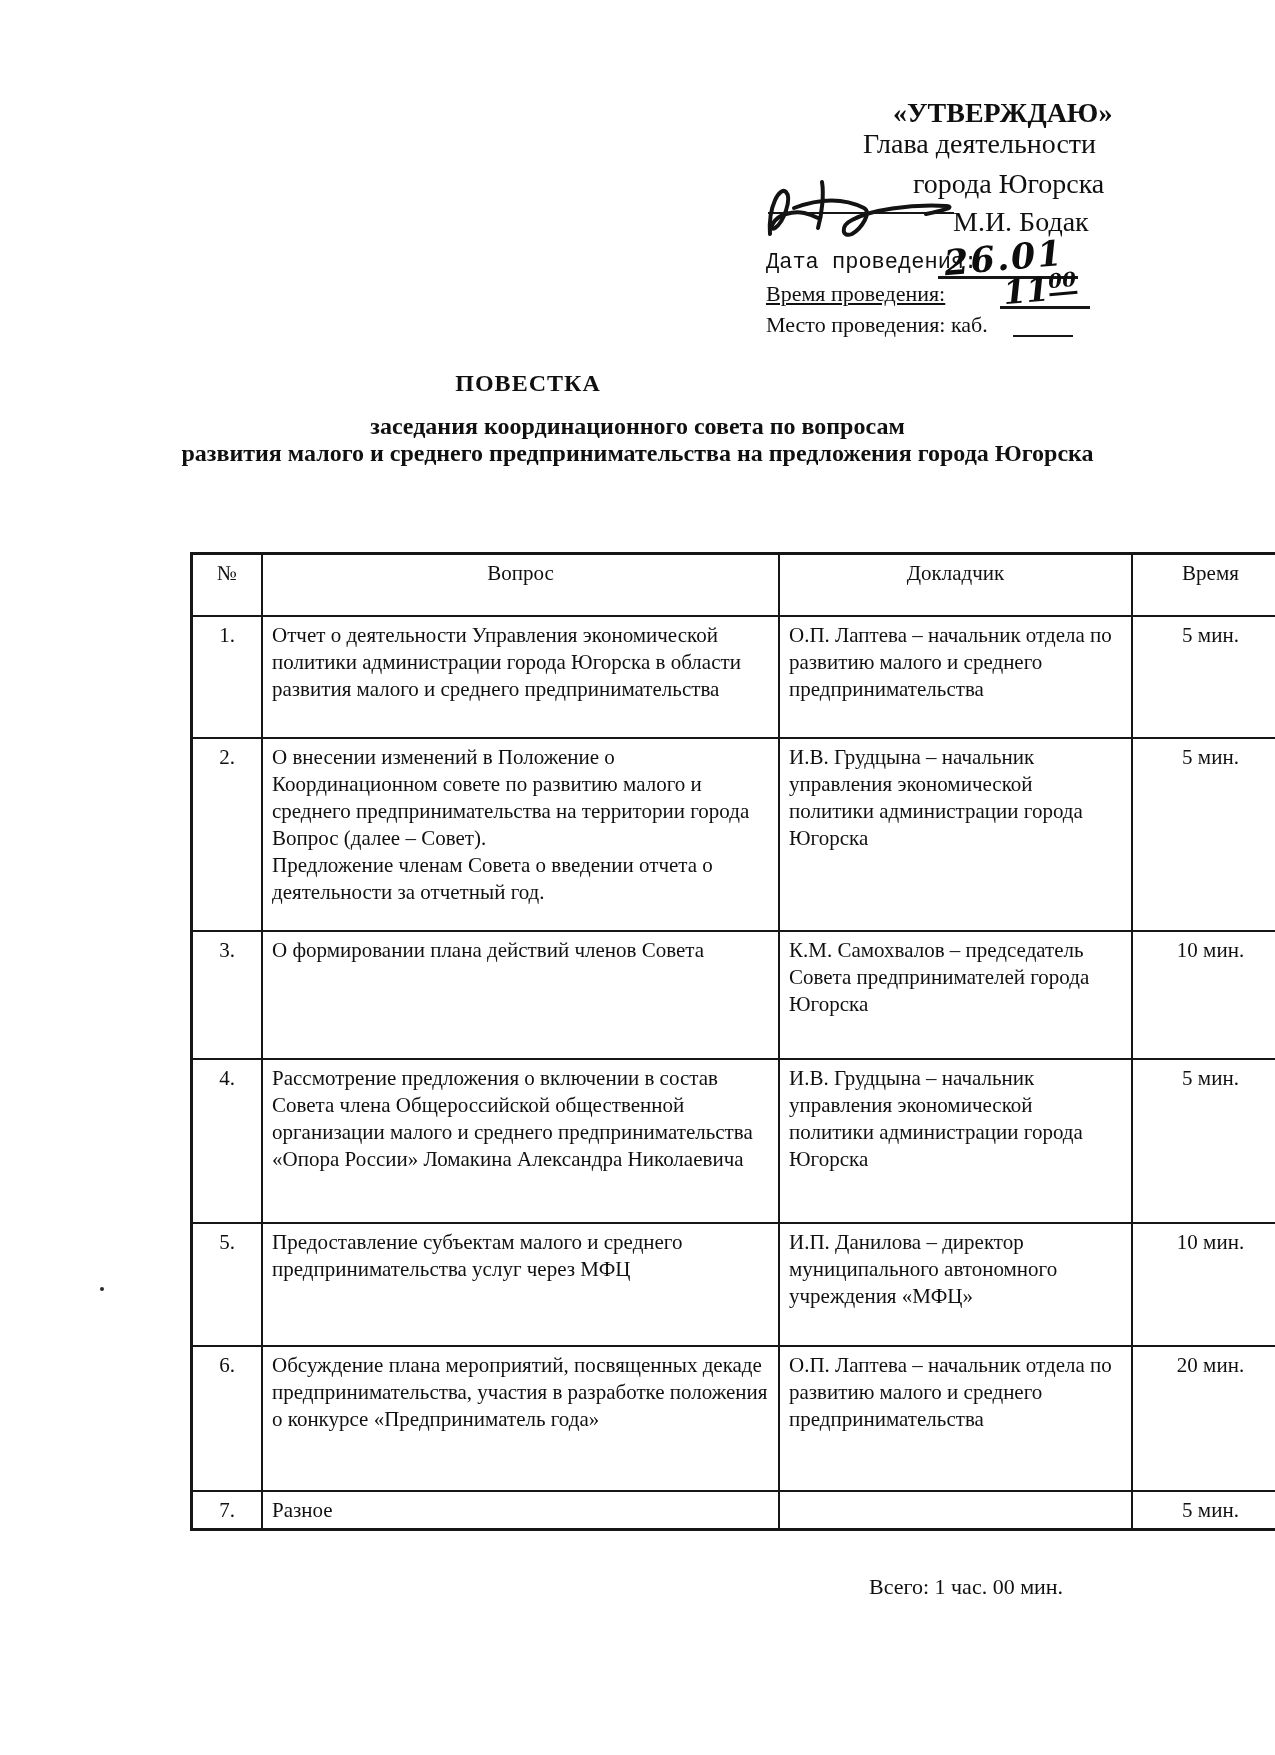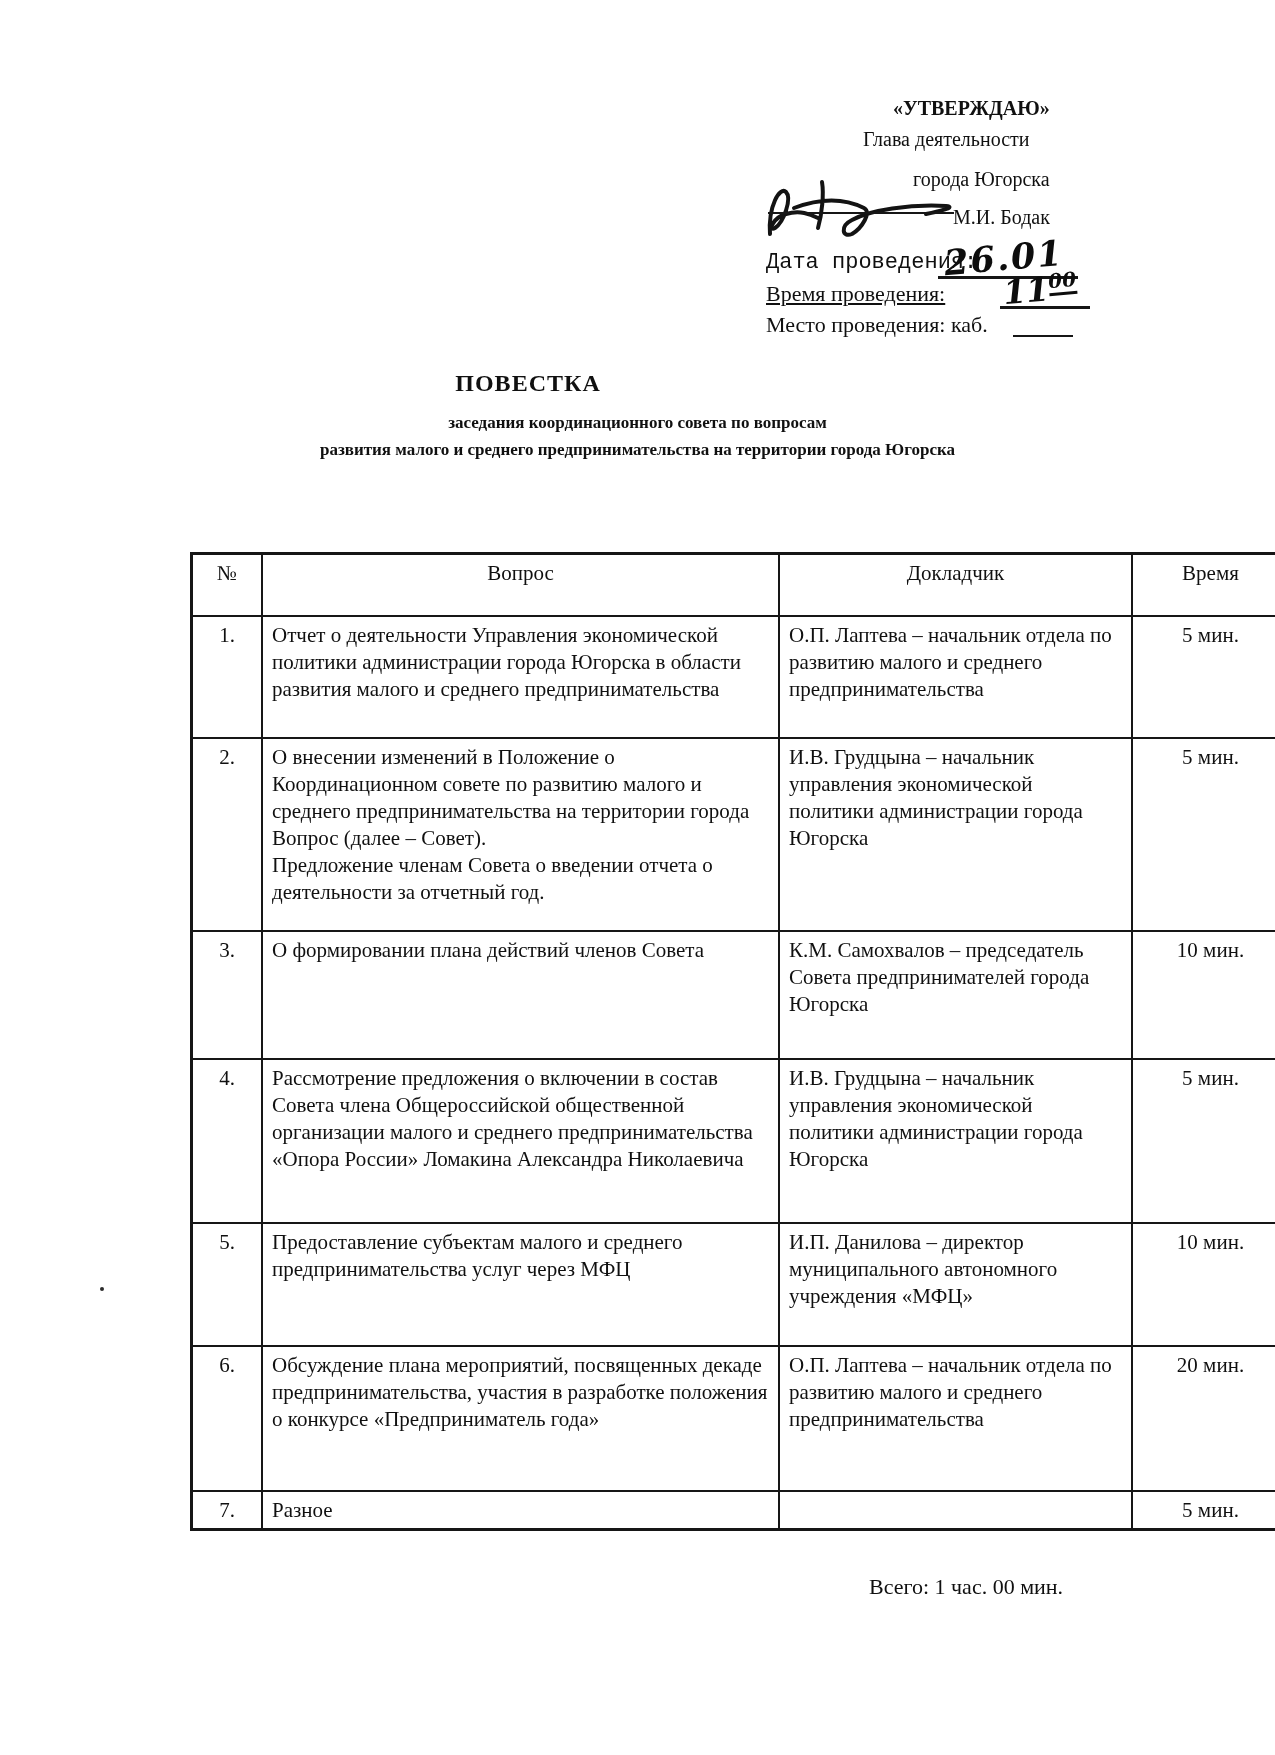--- a/index.html
+++ b/index.html
@@ -8,33 +8,33 @@
     background:#ffffff;color:#101010;
     font-family:"Liberation Serif","DejaVu Serif",serif;
     overflow:hidden;
   }
   .abs{position:absolute;}
   .b{font-weight:bold;}
   .center{text-align:center;}
   .line{position:absolute;border-bottom:2px solid #161616;}
 
   
-  .appr-line{font-size:20px;white-space:nowrap;}
+  .appr-line{font-size:28px;white-space:nowrap;}
   .label{font-size:22px;white-space:nowrap;}
   .handwrite{
     font-family:"DejaVu Serif",serif;font-style:italic;font-weight:bold;
     color:#0d0d0d;display:inline-block;transform:rotate(-5deg);
   }
   .hw-date{font-size:35px;letter-spacing:2px;}
   .hw-time{font-size:33px;}
   .hw-time sup{font-size:20px;border-bottom:3px solid #0d0d0d;line-height:0;}
 
   
   .doc-title{font-size:24px;letter-spacing:1px;}
-  .doc-subtitle{font-size:17px;}
+  .doc-subtitle{font-size:24px;}
 
   
   table.agenda{
     position:absolute;left:190px;top:552px;
     width:1017px;border-collapse:collapse;table-layout:fixed;
   }
   table.agenda,
   table.agenda td,
   table.agenda th{border:2px solid #161616;}
   table.agenda{border-width:3px;}
@@ -79,21 +79,21 @@
 
 <div class="abs label" style="left:766px;top:281px;text-decoration:underline;">Время проведения:</div>
 <div class="abs handwrite hw-time" style="left:1003px;top:270px;"><span>11</span><sup>00</sup></div>
 <div class="line" style="left:1000px;top:306px;width:90px;border-bottom-width:3px;"></div>
 
 <div class="abs label" style="left:766px;top:312px;">Место проведения: каб.</div>
 <div class="line" style="left:1013px;top:335px;width:60px;"></div>
 
 <div class="abs b center doc-title" style="left:0;top:370px;width:1056px;">ПОВЕСТКА</div>
 <div class="abs b center doc-subtitle" style="left:0;top:413px;width:1275px;">заседания координационного совета по вопросам</div>
-<div class="abs b center doc-subtitle" style="left:0;top:440px;width:1275px;">развития малого и среднего предпринимательства на территории города Югорска</div>
+<div class="abs b center doc-subtitle" style="left:0;top:440px;width:1275px;">развития малого и среднего предпринимательства на предложения города Югорска</div>
 
 <table class="agenda">
   <thead>
     <tr class="header-row">
       <th class="col-num">№</th>
       <th class="col-question">Вопрос</th>
       <th class="col-speaker">Докладчик</th>
       <th class="col-time">Время</th>
     </tr>
   </thead>

